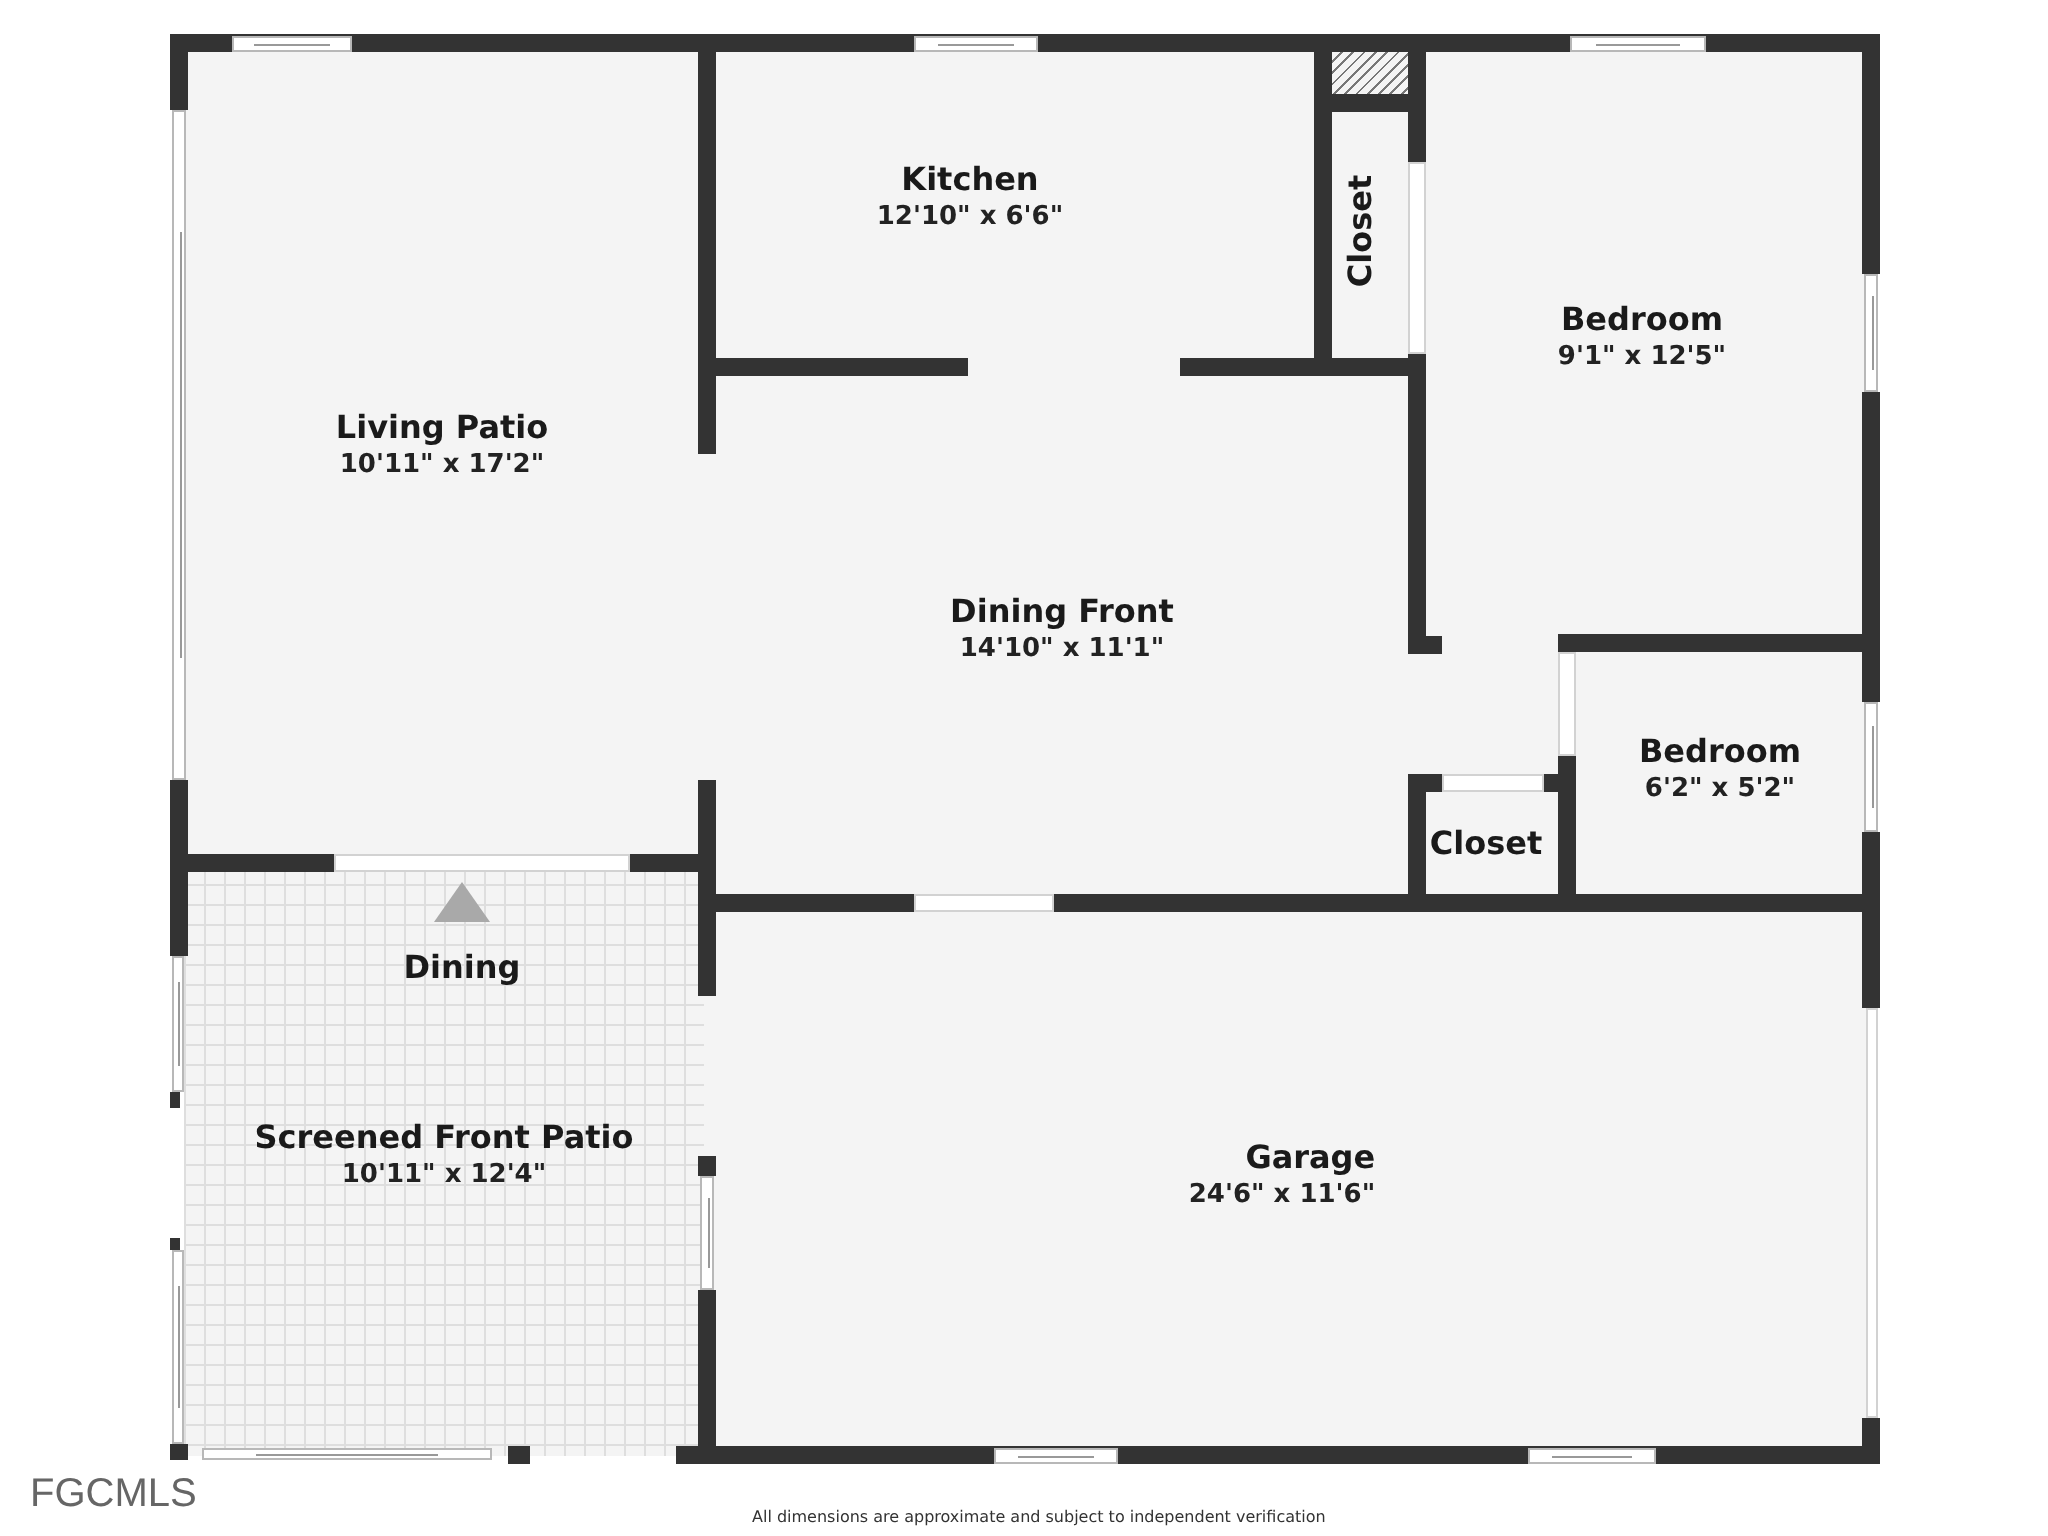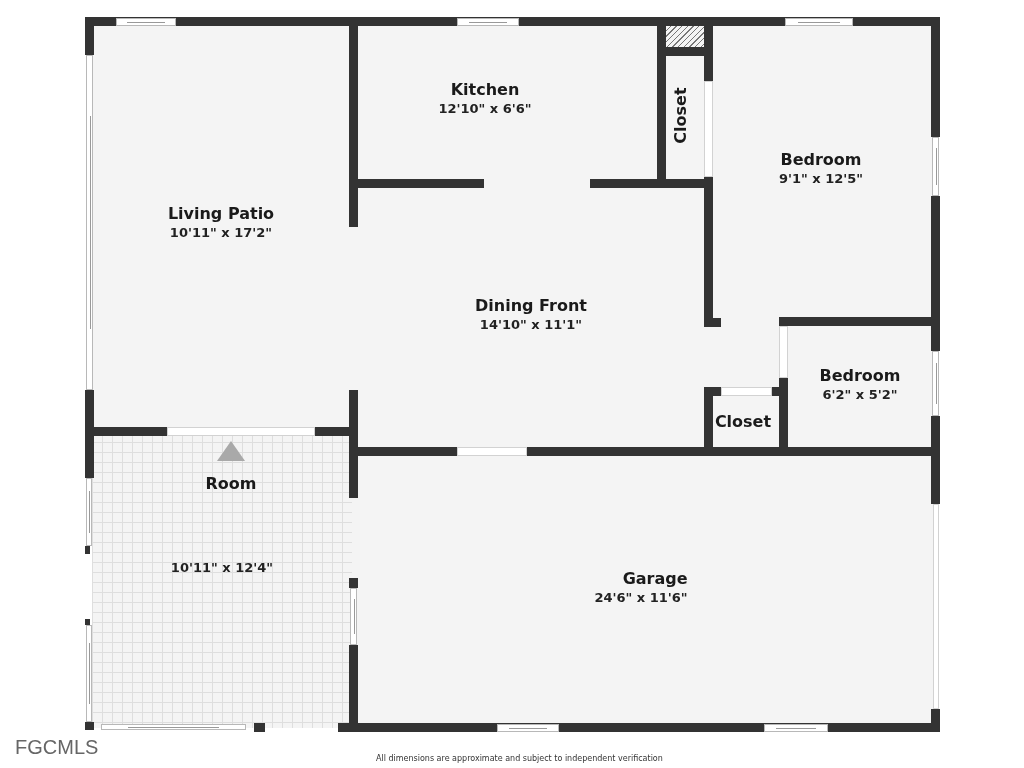--- a/index.html
+++ b/index.html
@@ -134,23 +134,24 @@
     <span class="dim">14'10" x 11'1"</span>
   </div>
   <div class="label" style="left:860px;top:366px;">
     <span class="name">Bedroom</span>
     <span class="dim">6'2" x 5'2"</span>
   </div>
   <div class="label" style="left:743px;top:412px;">
     <span class="name">Closet</span>
   </div>
   <div class="label" style="left:231px;top:474px;">
-    <span class="name">Room</span>
+    <span class="name">Dining</span>
   </div>
   <div class="label" style="left:222px;top:559px;">
+    <span class="name">Screened Front Patio</span>
     <span class="dim">10'11" x 12'4"</span>
   </div>
   <div class="label" style="left:641px;top:569px;text-align:right;">
     <span class="name">Garage</span>
     <span class="dim">24'6" x 11'6"</span>
   </div>
 </div>
 
 <div class="logo">FGCMLS</div>
 <div class="disclaimer">All dimensions are approximate and subject to independent verification</div>

